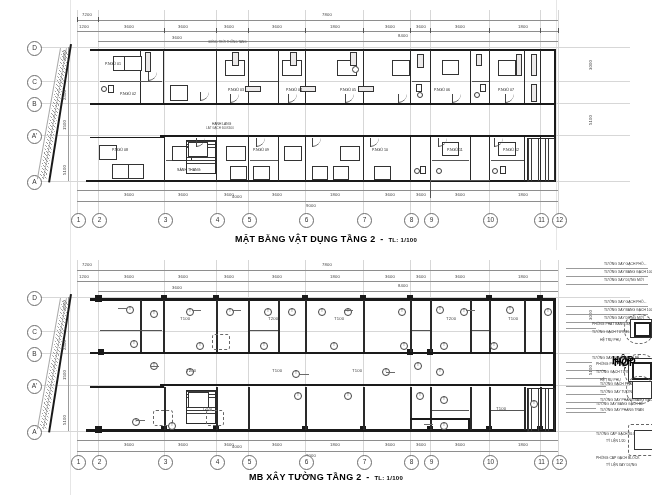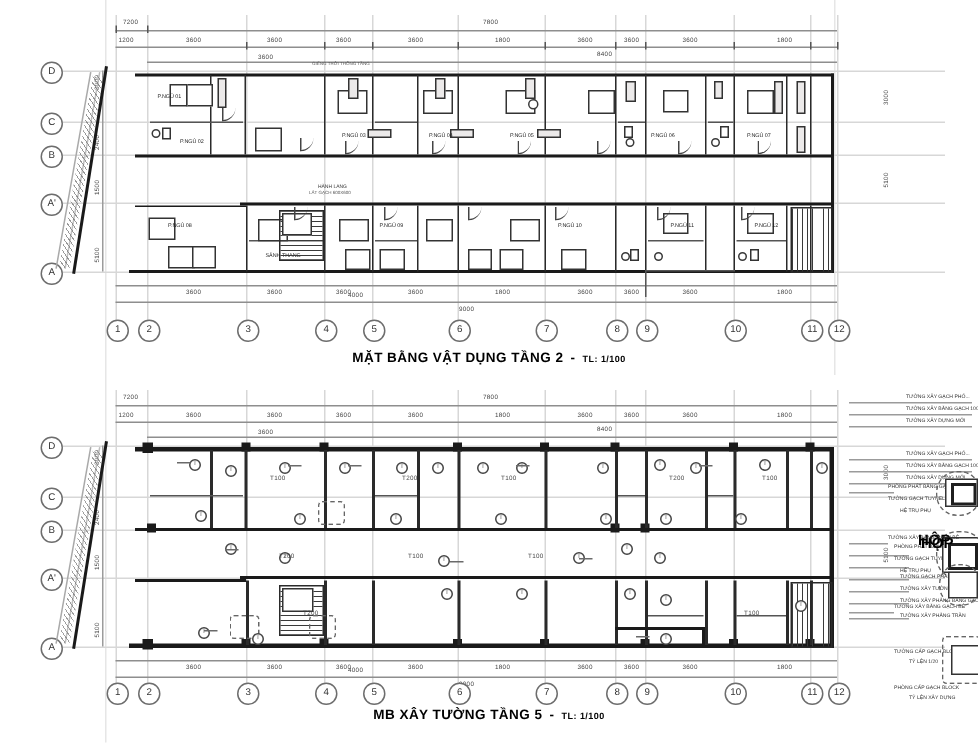--- a/index.html
+++ b/index.html
@@ -588,18 +588,18 @@
     <div class="legline" style="left:566px;top:328px;width:30px;"></div>
     <div class="legtxt" style="left:592px;top:356px;">TƯỜNG XÂY BẰNG GẠCH BÊ</div>
     <div class="legline" style="left:566px;top:362px;width:26px;"></div>
 
     <div class="dashbox" style="left:624px;top:314px;width:28px;height:28px;border-radius:14px;"></div>
     <div class="legbox" style="left:630px;top:319px;width:20px;height:17px;"></div>
     <div class="legboxin" style="left:634px;top:322px;width:13px;height:11px;"></div>
   </div>
 
   <div class="title" style="left:176px;top:466px;width:300px;">
-    <span class="big">MB XÂY TƯỜNG TẦNG 5</span>
+    <span class="big">MB XÂY TƯỜNG TẦNG 2</span>
     <span class="big">-</span>
     <span class="scale">TL: 1/100</span>
   </div>
 
 </div>
 
 </body></html>

